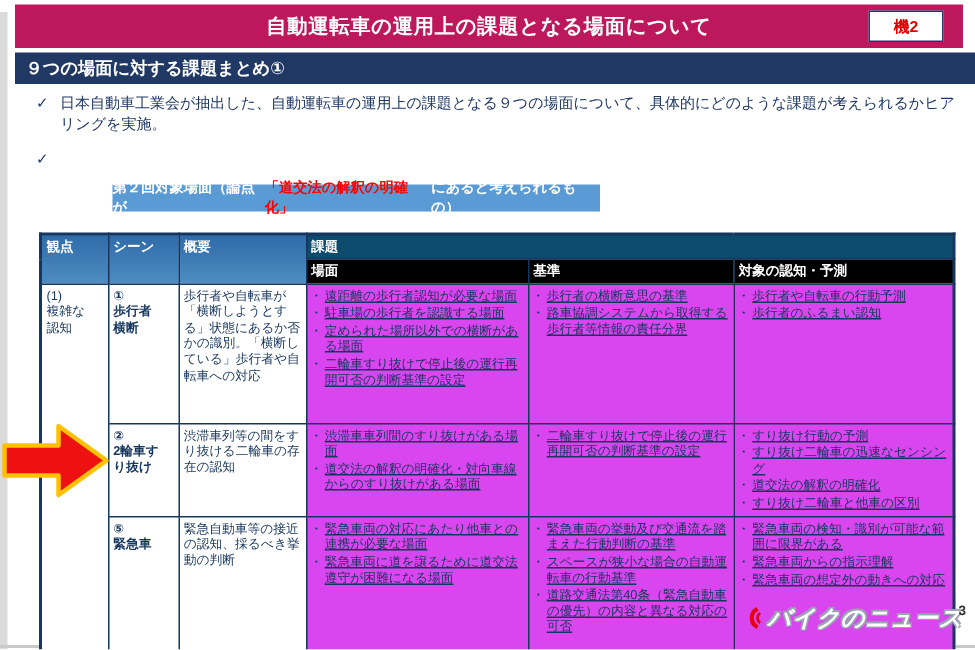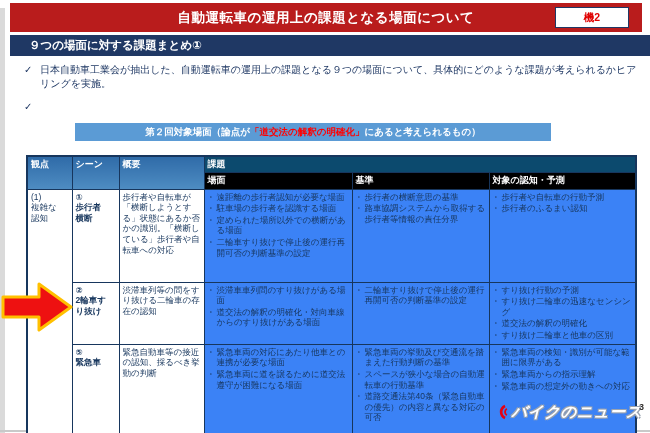--- a/index.html
+++ b/index.html
@@ -5,50 +5,50 @@
   * { margin:0; padding:0; box-sizing:border-box; }
   html,body { background:#ffffff; }
   body { font-family:"Liberation Sans","DejaVu Sans",sans-serif; }
   .slide { position:relative; width:650px; height:433px; background:#ffffff; overflow:hidden; }
 
   
   .edge-left { position:absolute; left:0; top:8px; width:5px; height:425px; background:#dadada; }
   .edge-bottom { position:absolute; left:0; top:430px; width:650px; height:2px; background:#c9c9c9; }
 
   
-  .title-bar { position:absolute; left:10px; top:3px; width:632px; height:29px; background:#b91c1c;
+  .title-bar { position:absolute; left:10px; top:3px; width:632px; height:29px; background:#be185d;
                display:flex; align-items:center; justify-content:center; }
   .title-text { color:#ffffff; font-weight:bold; font-size:13.5px; letter-spacing:0.5px; }
-  .title-badge { position:absolute; right:13px; top:4px; width:74px; height:21px; background:#ffffff;
+  .title-badge { position:absolute; right:13px; top:4px; width:50px; height:21px; background:#ffffff;
                  border:1.5px solid #1f3864; color:#e00000; font-weight:bold; font-size:10.5px;
                  display:flex; align-items:center; justify-content:center; }
 
   
   .section-bar { position:absolute; left:10px; top:35px; width:640px; height:21px; background:#1f3864;
-                 display:flex; align-items:center;padding-left:12px; }
+                 display:flex; align-items:center; }
   .section-text { color:#ffffff; font-weight:bold; font-size:11.5px; padding-left:7px; }
 
   
   .bullets { position:absolute; left:24px; top:63px; width:614px; color:#1f3864; font-size:10px; line-height:1.4; }
   .bullet { display:flex; margin-bottom:9px; }
   .check { flex:0 0 16px; font-weight:bold; }
 
   
-  .ribbon { position:absolute; left:75px; top:123px; width:476px; height:18px; background:#5b9bd5;
+  .ribbon { position:absolute; left:75px; top:123px; width:325px; height:18px; background:#5b9bd5;
             display:flex; align-items:center; justify-content:center; font-size:9.5px; font-weight:bold; color:#ffffff; }
   .ribbon .hl { color:#ff0000; }
 
   
   table.grid { position:absolute; left:26px; top:155px; border-collapse:collapse; table-layout:fixed;
                font-size:8.5px; line-height:1.25; color:#17365d; background:#ffffff; border:2px solid #17365d; }
   table.grid td, table.grid th { border:1px solid #17365d; vertical-align:top; padding:2px 3px; text-align:left; }
   th.h-left { background:linear-gradient(180deg,#2f6ba8,#4e8cc2); color:#ffffff; font-size:9px; font-weight:bold; }
   th.h-issues { background:#0c4a6e; color:#ffffff; font-size:9px; font-weight:bold; }
   th.h-sub { background:#000000; color:#ffffff; font-size:9px; font-weight:bold; }
-  td.case-cell { background:#3b82f6; }
+  td.case-cell { background:#d946ef;text-decoration:underline; }
   .pre { white-space:pre-line; }
   td.scene-cell { font-weight:bold; }
   .li { position:relative; padding-left:9px; margin-bottom:1px; }
   .li::before { content:"・"; position:absolute; left:-1px; }
 
   
   .arrow-wrap { position:absolute; left:1px; top:280px; width:72px; height:54px; }
 
   
   .watermark { position:absolute; left:496px; top:399px; width:146px; height:26px; display:flex; align-items:center; }

